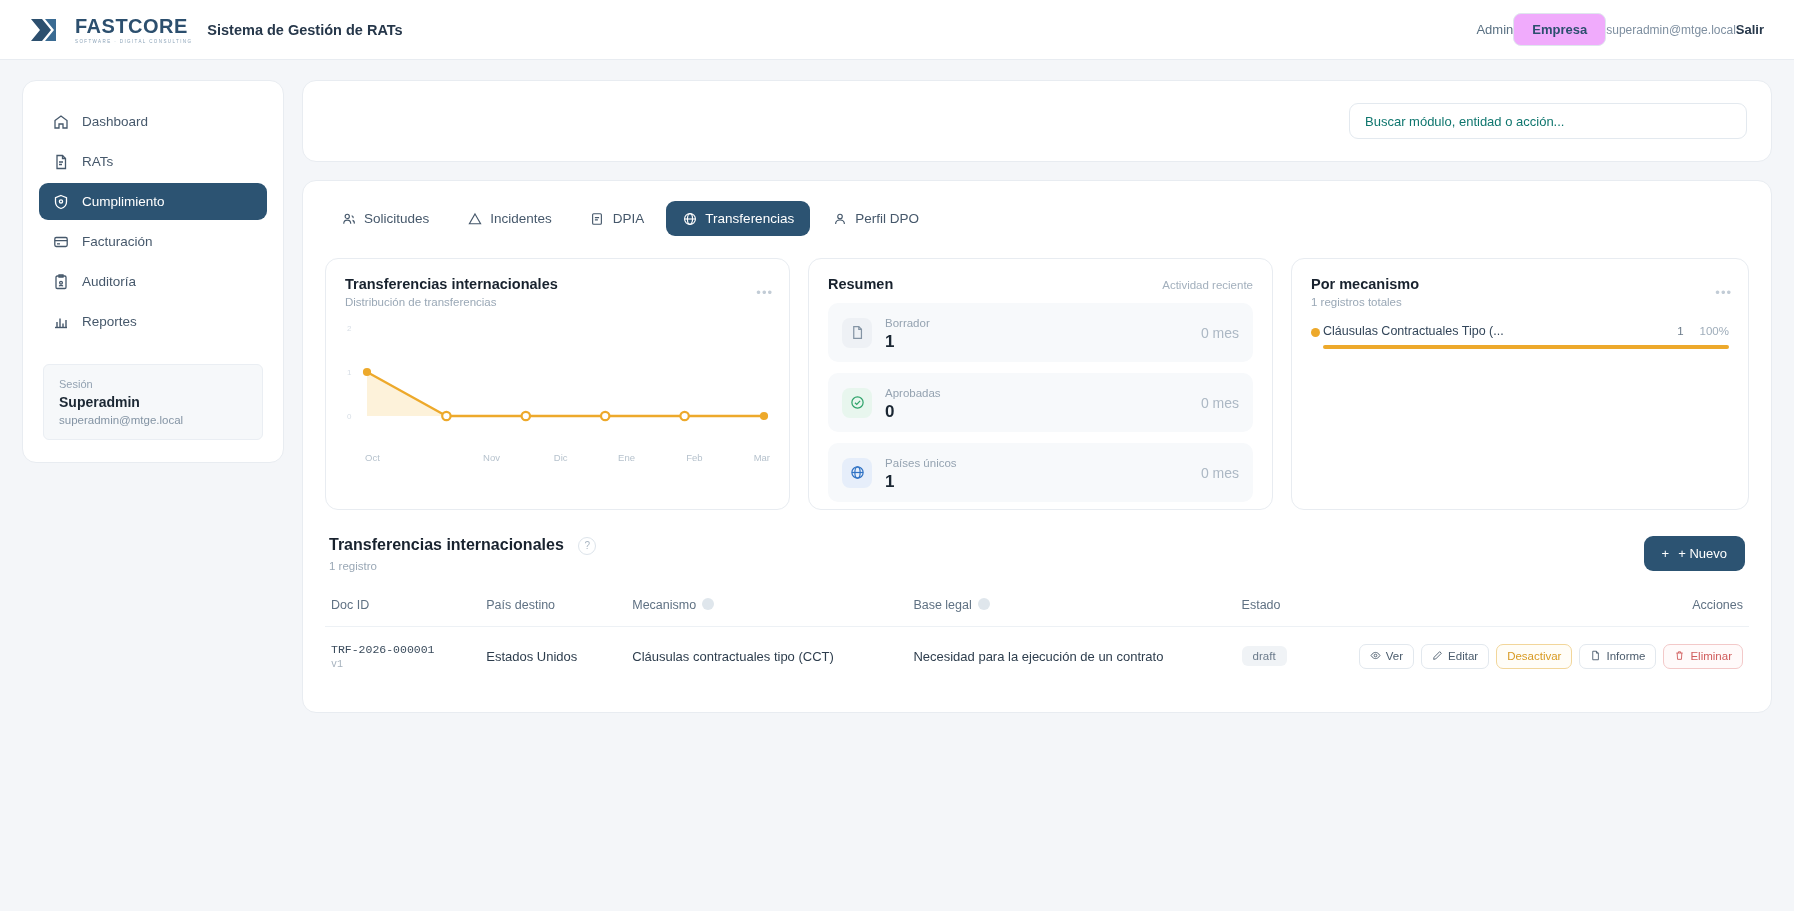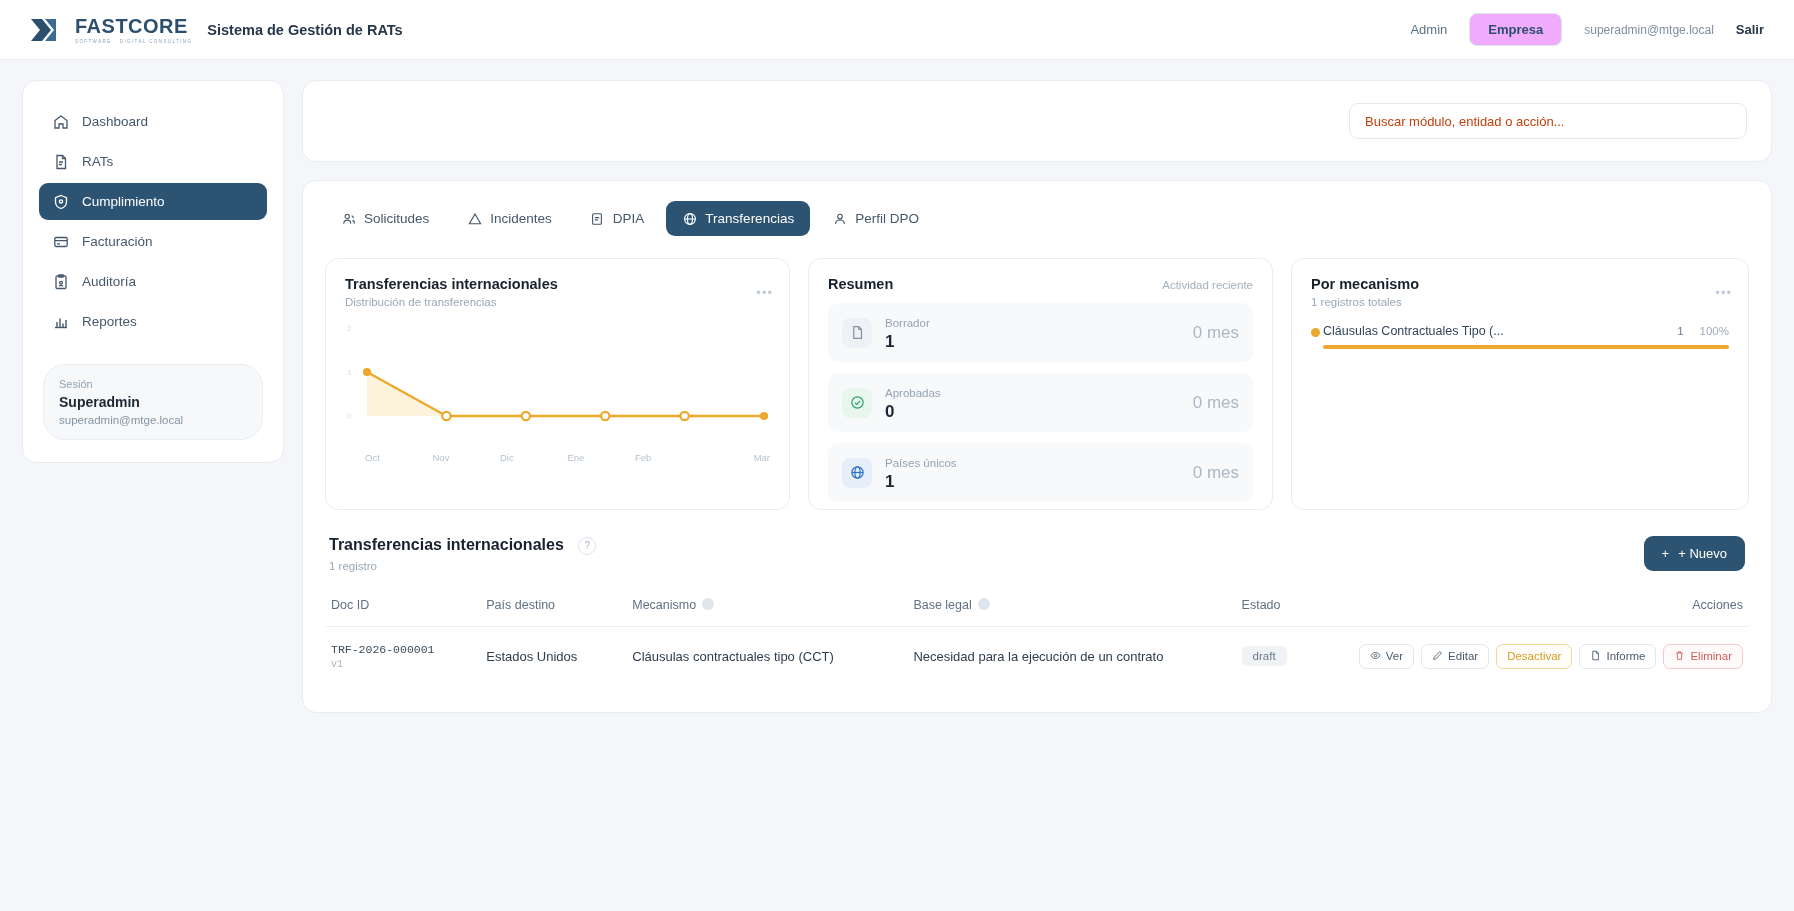--- a/index.html
+++ b/index.html
@@ -27,21 +27,21 @@
   }
   .brand-tag {
     font-size: 4.5px; letter-spacing: 1.4px; color: #8ba3b8;
     margin-top: 3px;
   }
   .app-title {
     font-size: 14.5px; font-weight: bold; color: #26374a;
     margin-left: 15px;
   }
   .topbar-right {
-    margin-left: auto; display: flex; align-items: center; gap: 22px;
+    margin-left: auto; display: flex; align-items: center; 
   }
   .tb-link { font-size: 13px; color: #5a7183; }
   .tb-pill {
     font-size: 13px; font-weight: bold; color: #2c4f6e;
     background: #f0abfc; border: 1px solid #dfe6ee;
     padding: 8px 18px; border-radius: 8px;
   }
   .tb-mail { font-size: 12px; color: #7e8fa0; }
   .tb-exit { font-size: 13px; font-weight: bold; color: #26374a; }
 
@@ -65,41 +65,41 @@
   .nav-item {
     display: flex; align-items: center; gap: 13px;
     padding: 10px 13px; border-radius: 9px; margin-bottom: 3px;
     font-size: 13.5px; color: #46586b; cursor: pointer;
   }
   .nav-item.active { background: #2c5372; color: #fff; font-weight: normal; }
   .nav-ico { width: 17px; height: 17px; display: flex; align-items: center; justify-content: center; flex: 0 0 17px; }
   .nav-ico svg { display: block; }
   .session-box {
     margin: 24px 4px 2px 4px; background: #f6f8fa;
-    border: 1px solid #eaeef3; border-radius: 22px; padding: 13px 15px;
+    border: 1px solid #eaeef3; border-radius: 6px; padding: 13px 15px;
   }
   .sess-label { font-size: 11px; color: #93a2b2; margin-bottom: 4px; }
   .sess-name { font-size: 14px; font-weight: bold; color: #1b2733; margin-bottom: 4px; }
   .sess-mail { font-size: 11.5px; color: #8494a4; }
 
   
   .main { flex: 1; display: flex; flex-direction: column; gap: 0; }
   .panel {
     background: #fff; border: 1px solid #e8ecf1; border-radius: 14px;
   }
   .page-head {
     display: flex; align-items: center; padding: 22px 24px; margin-bottom: 18px;
   }
   .page-title { font-size: 19px; font-weight: bold; color: #18222e; }
   .page-sub { font-size: 12.5px; color: #8a99a8; margin-top: 5px; }
   .search-box {
     margin-left: auto; width: 398px; height: 36px;
     border: 1px solid #e3e9ef; border-radius: 9px;
     display: flex; align-items: center; padding: 0 15px;
-    font-size: 13px; color: #c2410c;
+    font-size: 13px; color: #0f766e;
   }
 
   
   .content { padding: 20px 22px 26px 22px; }
   .tabs { display: flex; align-items: center; gap: 6px; margin-bottom: 22px; }
   .tab {
     display: flex; align-items: center; gap: 8px;
     padding: 10px 16px; border-radius: 9px;
     font-size: 13.5px; color: #46586b; cursor: pointer;
   }
@@ -114,39 +114,39 @@
   .card-chart { width: 465px; height: 252px; }
   .card-res   { width: 465px; height: 252px; }
   .card-mech  { flex: 1; height: 252px; }
   .card-title { font-size: 14.5px; font-weight: bold; color: #18222e; }
   .card-sub { font-size: 11.5px; color: #9aa8b6; margin-top: 4px; }
   .dots-menu { position: absolute; right: 16px; top: 26px; color: #c2ccd6; font-size: 13px; letter-spacing: 1px; }
 
   
   .chart-wrap { margin-top: 12px; position: relative; height: 130px; }
   .xlabels { display: flex; margin-left: 20px; margin-top: 2px; }
-  .xlabels span { flex: 1; text-align: left; font-size: 9.5px; color: #b6c2cd; }
+  .xlabels span { flex: 1; text-align: right; font-size: 9.5px; color: #b6c2cd; }
   .xlabels span:first-child { text-align: left; }
   .xlabels span:last-child { text-align: right; }
 
   
   .res-head { display: flex; align-items: baseline; }
   .res-recent { margin-left: auto; font-size: 11.5px; color: #a3b0bd; }
   .res-row {
     display: flex; align-items: center; gap: 13px;
     background: #f7f9fb; border-radius: 10px;
     padding: 10px 14px; margin-top: 11px;
   }
   .res-ico {
     width: 30px; height: 30px; border-radius: 8px;
     display: flex; align-items: center; justify-content: center; flex: 0 0 30px;
   }
   .res-label { font-size: 11.5px; color: #95a3b1; }
   .res-val { font-size: 17px; font-weight: bold; color: #1b2733; margin-top: 1px; }
-  .res-meta { margin-left: auto; font-size: 17px; color: #acb8c4; }
+  .res-meta { margin-left: auto; font-size: 14px; color: #acb8c4; }
 
   
   .mech-row { display: flex; align-items: flex-start; gap: 3px; margin-top: 16px; }
   .mech-dot { width: 9px; height: 9px; border-radius: 50%; background: #eda92b; margin-top: 4px; flex: 0 0 9px; }
   .mech-body { flex: 1; }
   .mech-top { display: flex; align-items: baseline; }
   .mech-name { font-size: 12.5px; color: #33465a; }
   .mech-count { margin-left: auto; font-size: 11.5px; color: #6b7b8b; }
   .mech-pct { font-size: 11.5px; color: #9fadba; margin-left: 16px; white-space: nowrap; }
   .mech-bar { height: 4px; border-radius: 3px; background: #eda92b; margin-top: 7px; }

